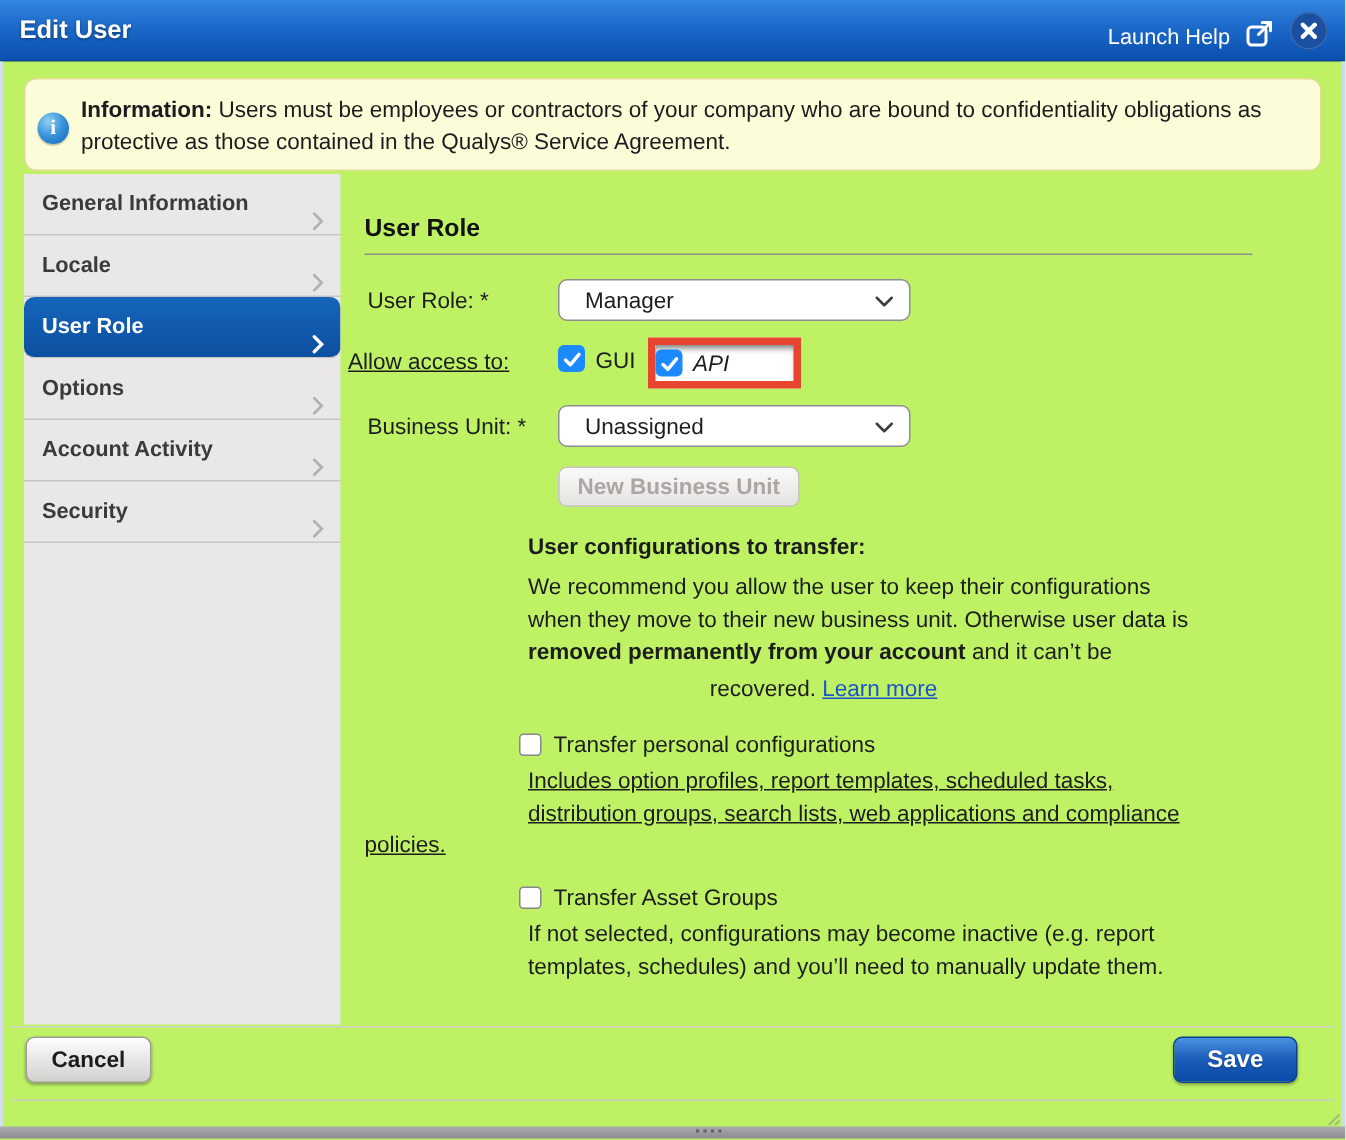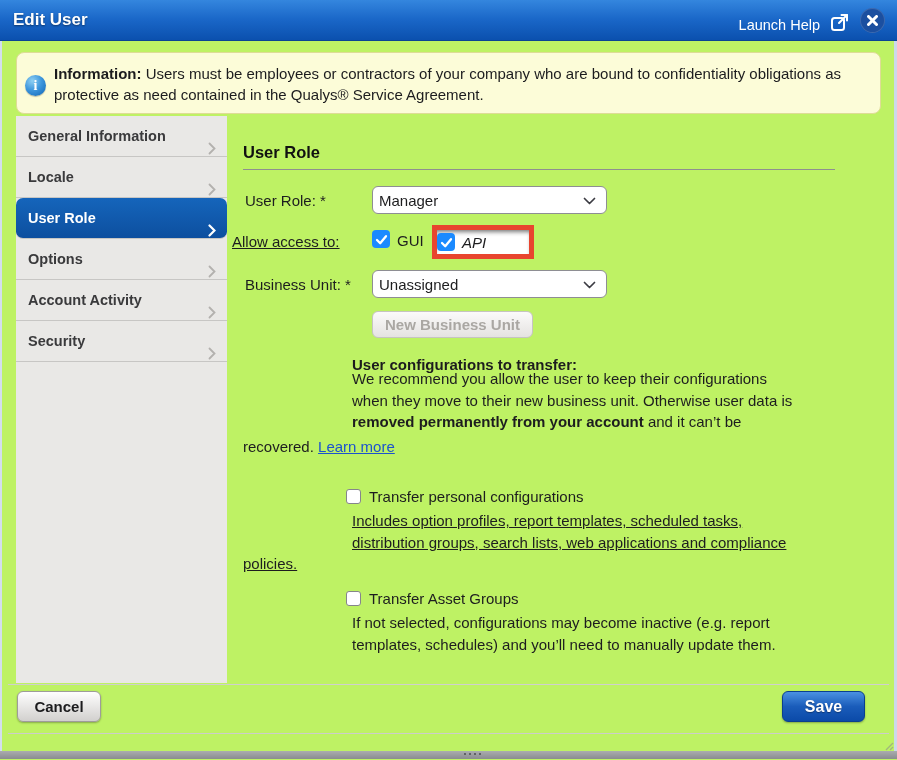--- a/index.html
+++ b/index.html
@@ -35,21 +35,21 @@
   .side-item { position:relative; height:41px; line-height:41px; padding-left:12px;
     font-size:14.5px; font-weight:bold; color:#3a3a3c; border-bottom:1px solid #c7c6c4; cursor:pointer; }
   .side-item .chev { position:absolute; right:11px; top:14px; }
   .side-item.selected { background:linear-gradient(180deg,#1565bb,#0d4f9f); color:#fff; border-radius:7px; border-bottom-color:#c7c6c4; }
 
   
   .content-heading { position:absolute; left:243px; top:143px; width:592px; font-size:16.5px; font-weight:bold; color:#111;
     padding-bottom:7px; border-bottom:1px solid #8f8f8f; }
   .form-label { position:absolute; font-size:15px; color:#1d1d1f; }
   .fake-select { position:absolute; width:235px; height:28px; background:#fff; border:1px solid #8e8e93; border-radius:6px;
-    font-size:15px; color:#1d1d1f; display:flex; align-items:center; padding-left:6px; cursor:pointer; }
+    font-size:15px; color:#1d1d1f; display:flex; align-items:center; padding-left:17px; cursor:pointer; }
   .fake-select svg { position:absolute; right:10px; top:10px; }
 
   .cb-checked { position:absolute; width:18px; height:18px; background:#1b8aff; border-radius:4px;
     display:flex; align-items:center; justify-content:center; cursor:pointer; }
   .cb-empty { position:absolute; width:15px; height:15px; background:#fff; border:1.5px solid #86868b; border-radius:3px; cursor:pointer; }
   .cb-label { position:absolute; font-size:15px; color:#1d1d1f; }
 
   .highlight-box { position:absolute; left:432px; top:225px; width:102px; height:34px;
     border:5px solid #e8452f; background:#fff; box-shadow:inset 0 4px 4px -2px rgba(50,50,50,.65);
     display:flex; align-items:center; justify-content:flex-start; gap:7px;font-style:italic; }
@@ -108,21 +108,21 @@
         </svg>
       </span>
     </div>
   </div>
 
   <div class="edge-left"></div>
   <div class="edge-right"></div>
 
   <div class="banner">
     <div class="banner-icon">i</div>
-    <div class="banner-text"><b>Information:</b><span> Users must be employees or contractors of your company who are bound to confidentiality obligations as protective as need contained in the Qualys® Service Agreement.</span></div>
+    <div class="banner-text"><b>Information:</b><span> Users must be employees or contractors of your company who are bound to confidentiality obligations as protective as those contained in the Qualys® Service Agreement.</span></div>
   </div>
 
   <div class="sidebar">
     <div class="side-item">
       <span>General Information</span>
       <span class="chev"><svg width="8" height="13" viewBox="0 0 8 13" fill="none" stroke="#b3b1ae" stroke-width="1.8" stroke-linecap="round">
             <path d="M1.5 1.5 L6.5 6.5 L1.5 11.5"></path>
           </svg></span>
     </div>
     <div class="side-item">
@@ -189,25 +189,25 @@
     <span>Unassigned</span>
     <svg width="13" height="9" viewBox="0 0 13 9" fill="none" stroke="#3c3c43" stroke-width="1.7" stroke-linecap="round" stroke-linejoin="round">
         <path d="M1.5 1.5 L6.5 6.5 L11.5 1.5"></path>
       </svg>
   </div>
 
   <button class="nbu-btn">New Business Unit</button>
 
   <div class="note-heading">User configurations to transfer:</div>
 
-  <div class="para" style="top:368px; width:612px;">
+  <div class="para" style="top:381px; width:612px;">
     <div class="indent">We recommend you allow the user to keep their configurations</div>
     <div class="indent">when they move to their new business unit. Otherwise user data is</div>
     <div class="indent"><b>removed permanently from your account</b><span> and it can’t be</span></div>
-    <div style="margin-top:3px;"><span>recovered. </span><a>Learn more</a></div>
+    <div style="margin-top:3px;text-align:center;"><span>recovered. </span><a>Learn more</a></div>
   </div>
 
   <span class="cb-empty" style="left:346px; top:489px;"></span>
   <span class="cb-label" style="left:369px; top:488px;">Transfer personal configurations</span>
   <div class="para" style="top:510px; width:612px;text-decoration:underline;">
     <div class="indent">Includes option profiles, report templates, scheduled tasks,</div>
     <div class="indent">distribution groups, search lists, web applications and compliance</div>
     <div>policies.</div>
   </div>
 

